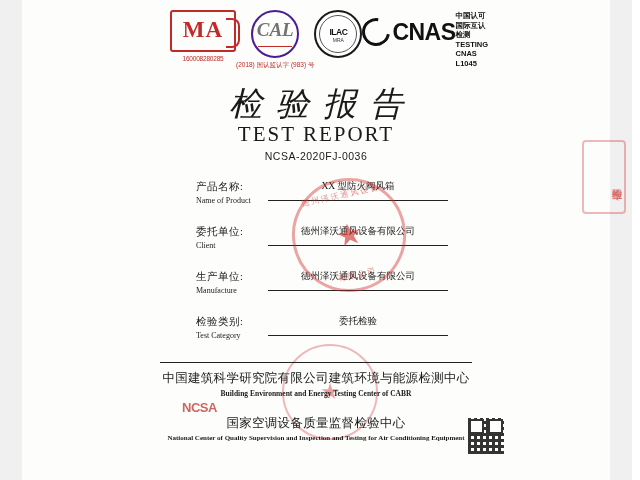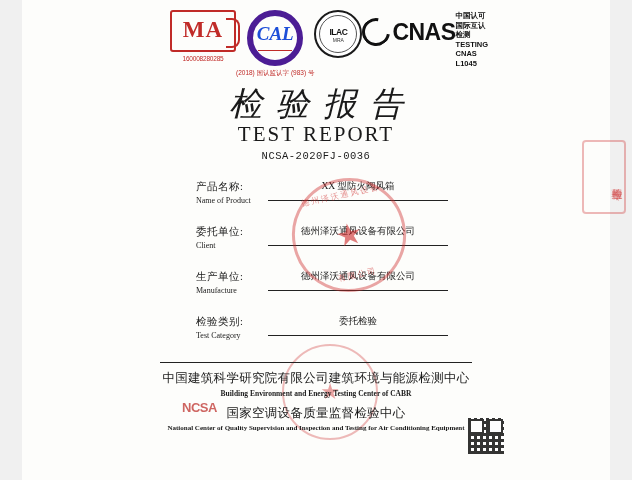--- a/index.html
+++ b/index.html
@@ -61,22 +61,22 @@
     color: #c02b28;
     font-size: 6.5px;
     margin-top: 3px;
     letter-spacing: -0.2px;
     font-family: "Liberation Sans", sans-serif;
   }
   
   .cal-badge {
     width: 44px; height: 44px;
     border-radius: 50%;
-    border: 6px solid #4c1d95;
-    color: #1d4ed8;
+    border: 2px solid #4c1d95;
+    color: #737373;
     position: relative;
     margin: 0 auto;
     text-decoration: underline;
   }
   .cal-badge .cal-text {
     position: absolute;
     left: 0; right: 0; top: 7px;
     font-size: 19px;
     font-weight: bold;
     font-style: italic;
@@ -182,21 +182,21 @@
     color: #1a1a1a;
     font-family: "Liberation Serif", serif;
   }
   .report-no {
     position: absolute;
     top: 150px; left: 0; right: 0;
     text-align: center;
     font-size: 10.5px;
     letter-spacing: 0.5px;
     color: #1a1a1a;
-    font-family: Liberation Mono, monospace;
+    font-family: Liberation Sans, sans-serif;
   }
   
   .fields {
     position: absolute;
     left: 196px;
     top: 180px;
     width: 252px;
   }
   .field-row {
     position: relative;
@@ -258,21 +258,21 @@
   .footer .org-en {
     font-size: 7.5px;
     color: #1a1a1a;
     margin-top: 2px;
     font-weight: bold;
   }
   .footer .org2-cn {
     font-size: 12.5px;
     color: #1a1a1a;
     letter-spacing: 0.3px;
-    margin-top: 7px;
+    margin-top: 17px;
   }
   .footer .org2-en {
     font-size: 7px;
     color: #1a1a1a;
     margin-top: 2px;
     font-weight: bold;
   }
   
   .stamp-main {
     position: absolute;

